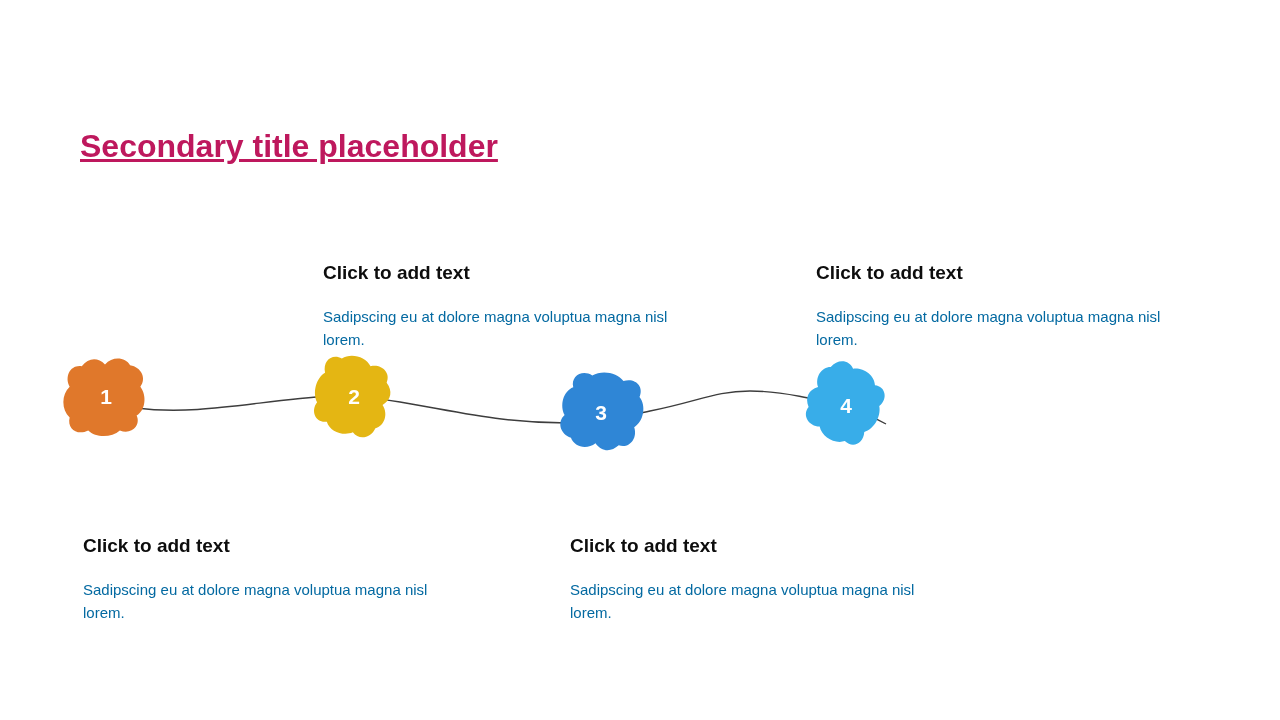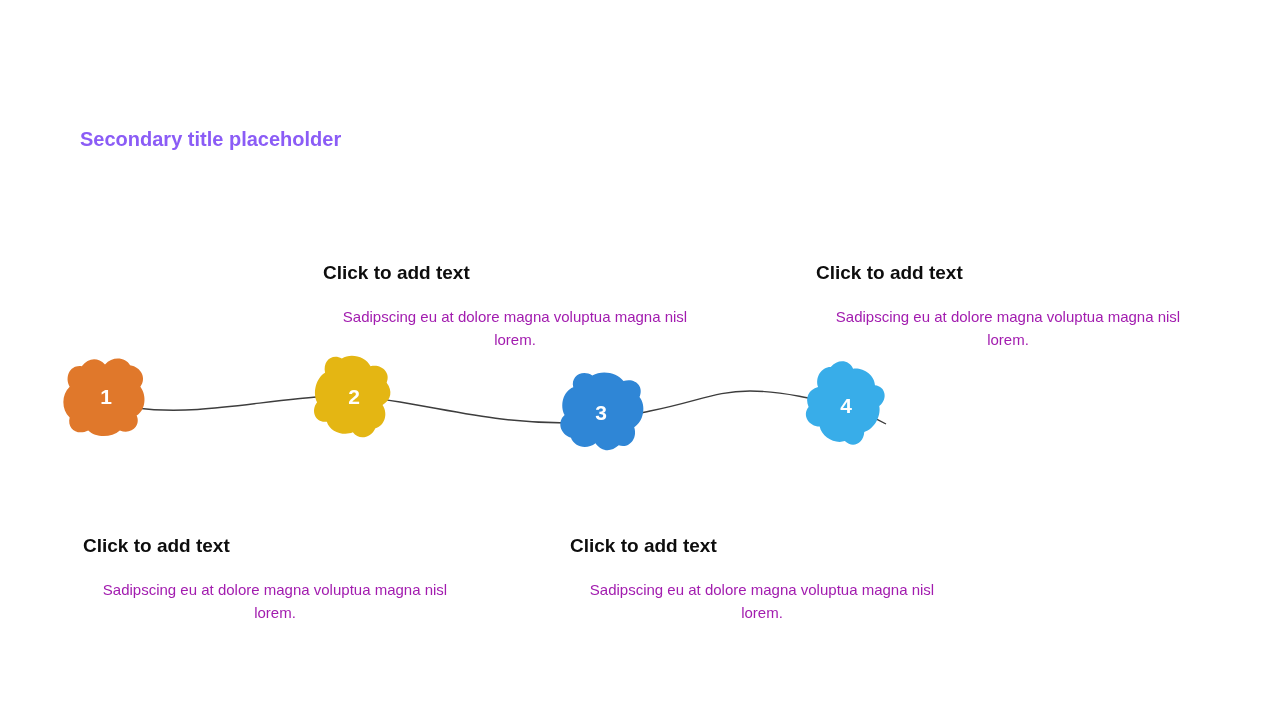--- a/index.html
+++ b/index.html
@@ -9,43 +9,43 @@
     position: relative;
     width: 1280px;
     height: 720px;
     background: #ffffff;
     overflow: hidden;
   }
   .slide-title {
     position: absolute;
     left: 80px;
     top: 128px;
-    font-size: 20px;
+    font-size: 32px;
     font-weight: bold;
-    color: #8b5cf6;
+    color: #be185d;
     letter-spacing: 0px;
     white-space: nowrap;
+    text-decoration: underline;
   }
   .text-block {
     position: absolute;
     width: 384px;
     margin-top: 48px;
   }
   .tb-heading {
     font-size: 19px;
     font-weight: bold;
     color: #0d0d0d;
     line-height: 23px;
     margin-bottom: 22px;
   }
   .tb-body {
     font-size: 15px;
-    color: #a21caf;
+    color: #0369a1;
     line-height: 22.5px;
-    text-align: center;
   }
   .pos-top-1    { left: 323px; top: 213px; }
   .pos-top-2    { left: 816px; top: 213px; }
   .pos-bottom-1 { left: 83px;  top: 486px; }
   .pos-bottom-2 { left: 570px; top: 486px; }
   .timeline-svg {
     position: absolute;
     left: 0;
     top: 0;
     width: 1280px;

